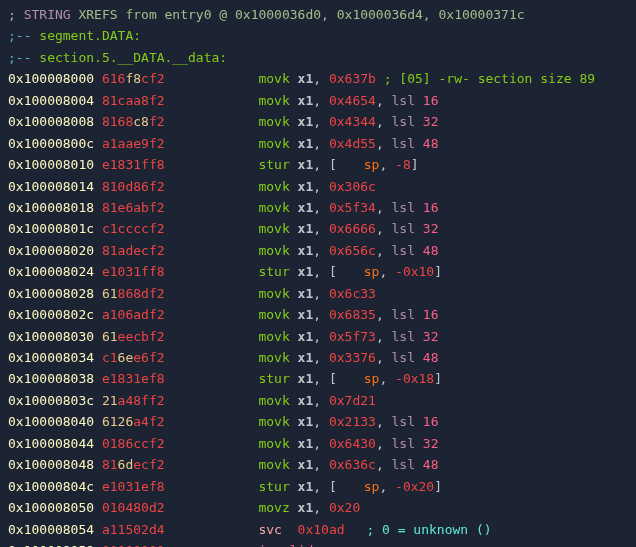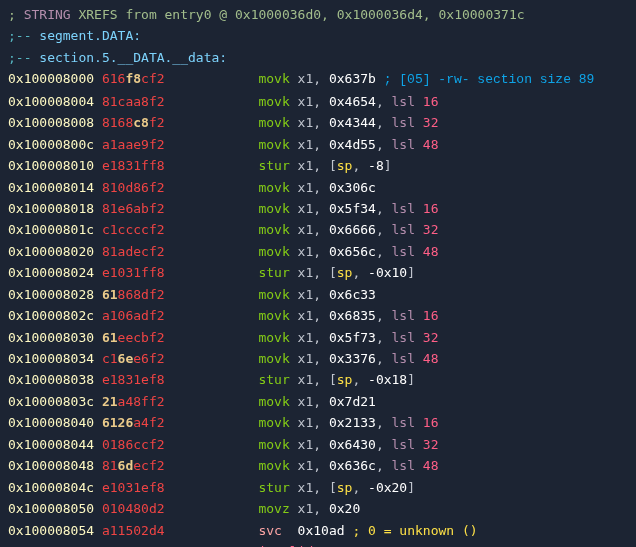--- a/index.html
+++ b/index.html
@@ -11,31 +11,31 @@
     line-height: 1.65;
     color: #c0c5ce;
     width: 636px;
   }
   .pad { padding: 4px 8px 8px 8px; white-space: pre; }
   .row { display: block; }
   .addr       { color: #fef9c3; }
   .hexbytes   { color: #ef4444; }
   .mnem       { color: #84cc16; }
   .mnem-svc   { color: #fca5a5; }
-  .reg        { color: #c0c5ce; }
-  .regbr      { color: #fde047; }
-  .imm        { color: #ffffff; }
+  .reg        { color: #c0c5ce; font-weight: bold; }
+  .regbr      { color: #f97316; margin-left: 27px; }
+  .imm        { color: #ef4444; }
   .shft       { color: #b48ead; }
   .shamt      { color: #ff5f87; }
   .punct      { color: #c0c5ce; }
-  .cmt        { color: #fde047; }
-  .cmt-red    { color: #0ea5e9; font-family: Liberation Mono, monospace; }
-  .kw-gold    { color: #7dd3fc; text-align: right; }
+  .cmt        { color: #5eead4; padding-left: 14px; }
+  .cmt-red    { color: #84cc16; }
+  .kw-gold    { color: #84cc16; text-align: right; }
   .kw-olive   { color: #a3be8c; }
   .kw-mag     { color: #b48ead; }
   .kw-teal    { color: #56b6c2; }
   .invalid    { color: #ff5f87; }
-  .hl2        { color: #ebcb8b; font-weight: bold; }
+  .hl2        { color: #ebcb8b; }
 </style>
 </head>
 <body>
 
 <div class="pad" id="root"><div class="row"><span class="kw-olive">;</span><span class="kw-olive"> </span><span class="kw-mag">STRING</span><span class="kw-olive"> XREFS from entry0 @ 0x1000036d0, 0x1000036d4, 0x10000371c</span></div><div class="row"><span class="kw-teal">;-- </span><span class="kw-gold">segment.DATA:</span></div><div class="row"><span class="kw-teal">;-- </span><span class="kw-gold">section.5.__DATA.__data:</span></div><div class="row"><span class="addr">0x100008000 </span><span><span class="hexbytes">616</span><span class="hl2">f8</span><span class="hexbytes">cf2</span></span><span>            </span><span class="mnem">movk </span><span class="reg">x1</span><span class="punct">, </span><span class="imm">0x637b</span><span class="punct"> </span><span class="cmt-red">; [05] -rw- section size 89</span></div><div class="row"><span class="addr">0x100008004 </span><span><span class="hexbytes">81caa8f2</span></span><span>            </span><span class="mnem">movk </span><span class="reg">x1</span><span class="punct">, </span><span class="imm">0x4654</span><span class="punct">, </span><span class="shft">lsl</span><span class="punct"> </span><span class="shamt">16</span></div><div class="row"><span class="addr">0x100008008 </span><span><span class="hexbytes">8168</span><span class="hl2">c8</span><span class="hexbytes">f2</span></span><span>            </span><span class="mnem">movk </span><span class="reg">x1</span><span class="punct">, </span><span class="imm">0x4344</span><span class="punct">, </span><span class="shft">lsl</span><span class="punct"> </span><span class="shamt">32</span></div><div class="row"><span class="addr">0x10000800c </span><span><span class="hexbytes">a1aae9f2</span></span><span>            </span><span class="mnem">movk </span><span class="reg">x1</span><span class="punct">, </span><span class="imm">0x4d55</span><span class="punct">, </span><span class="shft">lsl</span><span class="punct"> </span><span class="shamt">48</span></div><div class="row"><span class="addr">0x100008010 </span><span><span class="hexbytes">e1831ff8</span></span><span>            </span><span class="mnem">stur </span><span class="reg">x1</span><span class="punct">, </span><span class="punct">[</span><span class="regbr">sp</span><span class="punct">, </span><span class="imm">-8</span><span class="punct">]</span></div><div class="row"><span class="addr">0x100008014 </span><span><span class="hexbytes">810d86f2</span></span><span>            </span><span class="mnem">movk </span><span class="reg">x1</span><span class="punct">, </span><span class="imm">0x306c</span></div><div class="row"><span class="addr">0x100008018 </span><span><span class="hexbytes">81e6abf2</span></span><span>            </span><span class="mnem">movk </span><span class="reg">x1</span><span class="punct">, </span><span class="imm">0x5f34</span><span class="punct">, </span><span class="shft">lsl</span><span class="punct"> </span><span class="shamt">16</span></div><div class="row"><span class="addr">0x10000801c </span><span><span class="hexbytes">c1ccccf2</span></span><span>            </span><span class="mnem">movk </span><span class="reg">x1</span><span class="punct">, </span><span class="imm">0x6666</span><span class="punct">, </span><span class="shft">lsl</span><span class="punct"> </span><span class="shamt">32</span></div><div class="row"><span class="addr">0x100008020 </span><span><span class="hexbytes">81adecf2</span></span><span>            </span><span class="mnem">movk </span><span class="reg">x1</span><span class="punct">, </span><span class="imm">0x656c</span><span class="punct">, </span><span class="shft">lsl</span><span class="punct"> </span><span class="shamt">48</span></div><div class="row"><span class="addr">0x100008024 </span><span><span class="hexbytes">e1031ff8</span></span><span>            </span><span class="mnem">stur </span><span class="reg">x1</span><span class="punct">, </span><span class="punct">[</span><span class="regbr">sp</span><span class="punct">, </span><span class="imm">-0x10</span><span class="punct">]</span></div><div class="row"><span class="addr">0x100008028 </span><span><span class="hexbytes"></span><span class="hl2">61</span><span class="hexbytes">868df2</span></span><span>            </span><span class="mnem">movk </span><span class="reg">x1</span><span class="punct">, </span><span class="imm">0x6c33</span></div><div class="row"><span class="addr">0x10000802c </span><span><span class="hexbytes">a106adf2</span></span><span>            </span><span class="mnem">movk </span><span class="reg">x1</span><span class="punct">, </span><span class="imm">0x6835</span><span class="punct">, </span><span class="shft">lsl</span><span class="punct"> </span><span class="shamt">16</span></div><div class="row"><span class="addr">0x100008030 </span><span><span class="hexbytes"></span><span class="hl2">61</span><span class="hexbytes">eecbf2</span></span><span>            </span><span class="mnem">movk </span><span class="reg">x1</span><span class="punct">, </span><span class="imm">0x5f73</span><span class="punct">, </span><span class="shft">lsl</span><span class="punct"> </span><span class="shamt">32</span></div><div class="row"><span class="addr">0x100008034 </span><span><span class="hexbytes">c1</span><span class="hl2">6e</span><span class="hexbytes">e6f2</span></span><span>            </span><span class="mnem">movk </span><span class="reg">x1</span><span class="punct">, </span><span class="imm">0x3376</span><span class="punct">, </span><span class="shft">lsl</span><span class="punct"> </span><span class="shamt">48</span></div><div class="row"><span class="addr">0x100008038 </span><span><span class="hexbytes">e1831ef8</span></span><span>            </span><span class="mnem">stur </span><span class="reg">x1</span><span class="punct">, </span><span class="punct">[</span><span class="regbr">sp</span><span class="punct">, </span><span class="imm">-0x18</span><span class="punct">]</span></div><div class="row"><span class="addr">0x10000803c </span><span><span class="hexbytes"></span><span class="hl2">21</span><span class="hexbytes">a48ff2</span></span><span>            </span><span class="mnem">movk </span><span class="reg">x1</span><span class="punct">, </span><span class="imm">0x7d21</span></div><div class="row"><span class="addr">0x100008040 </span><span><span class="hexbytes"></span><span class="hl2">6126</span><span class="hexbytes">a4f2</span></span><span>            </span><span class="mnem">movk </span><span class="reg">x1</span><span class="punct">, </span><span class="imm">0x2133</span><span class="punct">, </span><span class="shft">lsl</span><span class="punct"> </span><span class="shamt">16</span></div><div class="row"><span class="addr">0x100008044 </span><span><span class="hexbytes">0186ccf2</span></span><span>            </span><span class="mnem">movk </span><span class="reg">x1</span><span class="punct">, </span><span class="imm">0x6430</span><span class="punct">, </span><span class="shft">lsl</span><span class="punct"> </span><span class="shamt">32</span></div><div class="row"><span class="addr">0x100008048 </span><span><span class="hexbytes">81</span><span class="hl2">6d</span><span class="hexbytes">ecf2</span></span><span>            </span><span class="mnem">movk </span><span class="reg">x1</span><span class="punct">, </span><span class="imm">0x636c</span><span class="punct">, </span><span class="shft">lsl</span><span class="punct"> </span><span class="shamt">48</span></div><div class="row"><span class="addr">0x10000804c </span><span><span class="hexbytes">e1031ef8</span></span><span>            </span><span class="mnem">stur </span><span class="reg">x1</span><span class="punct">, </span><span class="punct">[</span><span class="regbr">sp</span><span class="punct">, </span><span class="imm">-0x20</span><span class="punct">]</span></div><div class="row"><span class="addr">0x100008050 </span><span><span class="hexbytes">010480d2</span></span><span>            </span><span class="mnem">movz </span><span class="reg">x1</span><span class="punct">, </span><span class="imm">0x20</span></div><div class="row"><span class="addr">0x100008054 </span><span><span class="hexbytes">a11502d4</span></span><span>            </span><span class="mnem-svc">svc  </span><span class="imm">0x10ad</span><span class="cmt"> ; 0 = unknown ()</span></div><div class="row"><span class="addr">0x100008058 </span><span><span class="hexbytes">00000000</span></span><span>            </span><span class="invalid">invalid</span></div></div>
 
 </body></html>

